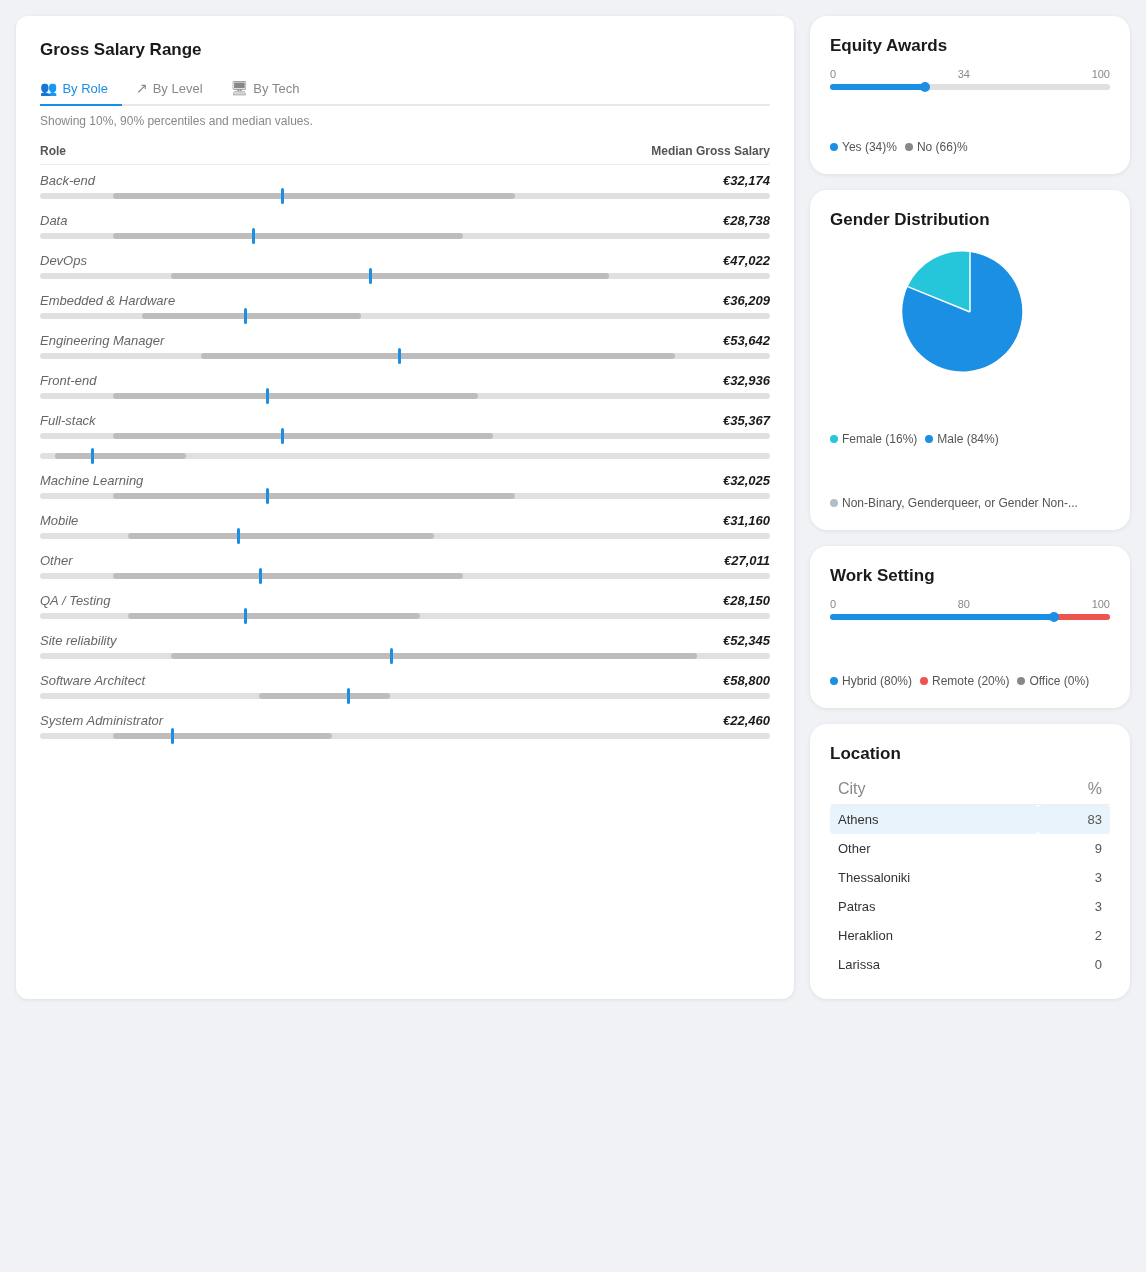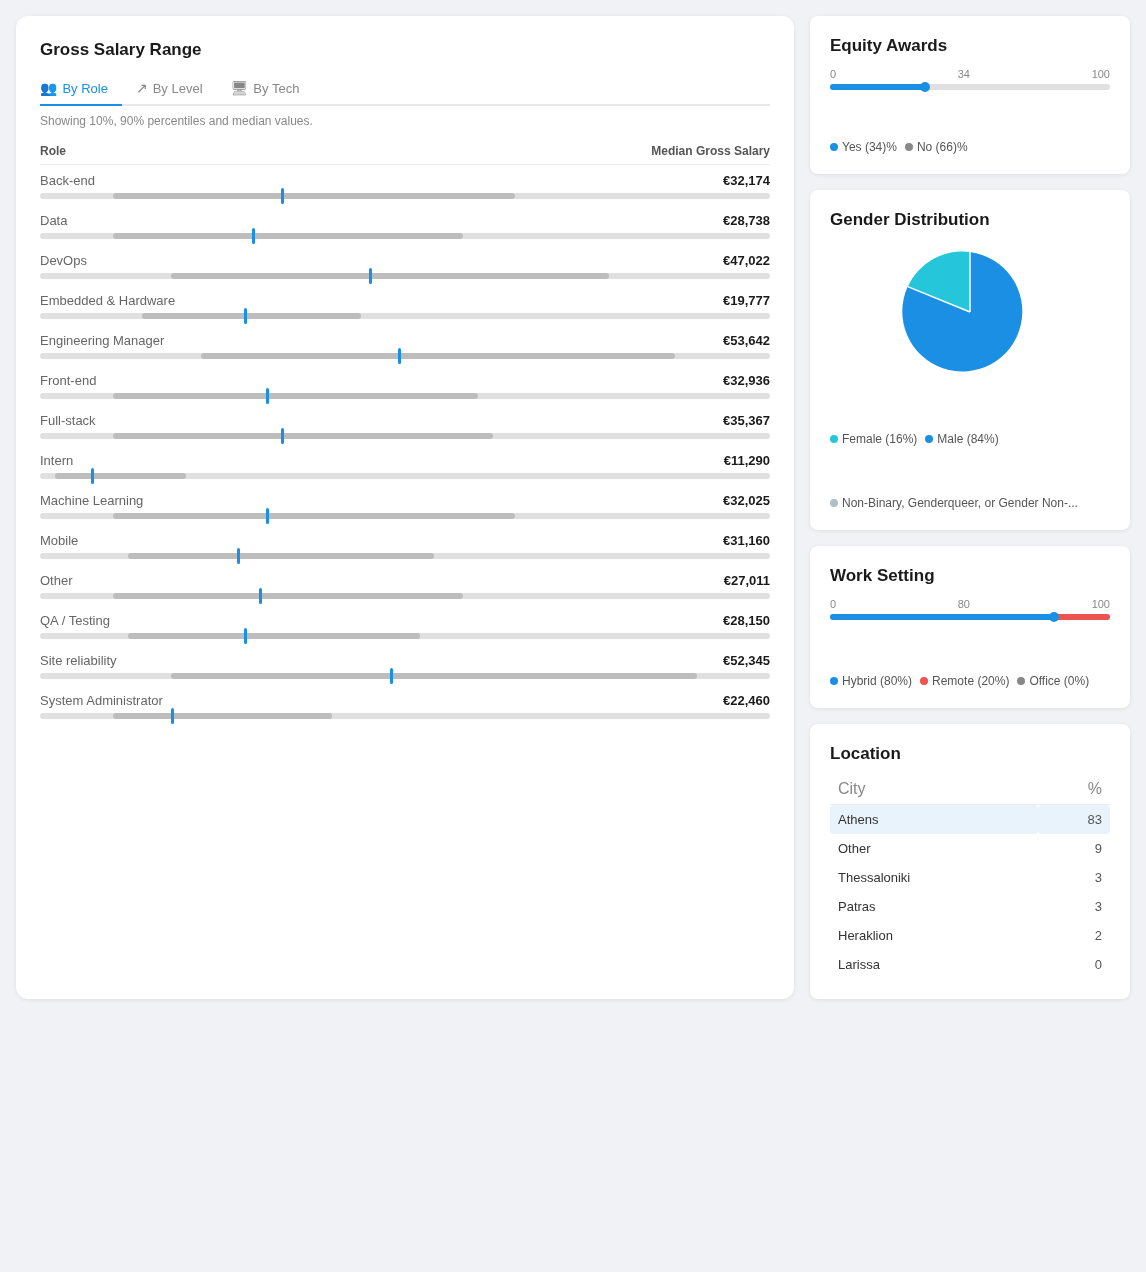--- a/index.html
+++ b/index.html
@@ -23,21 +23,21 @@
       box-shadow: 0 1px 4px rgba(0,0,0,0.08);
     }
     .right-panel {
       display: flex;
       flex-direction: column;
       gap: 16px;
       width: 320px;
     }
     .card {
       background: #fff;
-      border-radius: 8px;
+      border-radius: 17px;
       padding: 20px;
       box-shadow: 0 1px 4px rgba(0,0,0,0.08);
     }
     h2 { font-size: 17px; font-weight: 600; margin-bottom: 12px; color: #1a1a1a; }
     
     .tabs { display: flex; gap: 0; margin-bottom: 8px; border-bottom: 2px solid #e8e8e8; }
     .tab {
       display: flex; align-items: center; gap: 5px;
       padding: 8px 14px 8px 0;
       font-size: 13px;
@@ -55,20 +55,21 @@
       font-size: 12px; font-weight: 600; color: #555;
       padding-bottom: 6px;
       border-bottom: 1px solid #eee;
       margin-bottom: 8px;
       align-items: center;
     }
     .salary-row { margin-bottom: 14px; }
     .salary-role-line {
       display: flex; justify-content: space-between; align-items: flex-start;
       margin-bottom: 5px;
+      font-style: italic;
     }
     .role-name { font-size: 13px; color: #666; }
     .salary-value { font-size: 13px; font-weight: 600; color: #1a1a1a; }
     .bar-track {
       position: relative;
       height: 6px;
       background: #e0e0e0;
       border-radius: 3px;
       width: 100%;
     }
@@ -175,21 +176,21 @@
       <span class="salary-value">€47,022</span>
     </div>
     <div class="bar-track">
       <div class="bar-fill" style="left:18%;width:60%;"></div>
       <div class="bar-median" style="left:45%;"></div>
     </div>
   </div>
         <div class="salary-row">
     <div class="salary-role-line">
       <span class="role-name">Embedded &amp; Hardware</span>
-      <span class="salary-value">€19,777</span>
+      <span class="salary-value">€36,209</span>
     </div>
     <div class="bar-track">
       <div class="bar-fill" style="left:14%;width:30%;"></div>
       <div class="bar-median" style="left:28%;"></div>
     </div>
   </div>
         <div class="salary-row">
     <div class="salary-role-line">
       <span class="role-name">Engineering Manager</span>
       <span class="salary-value">€53,642</span>
@@ -213,24 +214,20 @@
     <div class="salary-role-line">
       <span class="role-name">Full-stack</span>
       <span class="salary-value">€35,367</span>
     </div>
     <div class="bar-track">
       <div class="bar-fill" style="left:10%;width:52%;"></div>
       <div class="bar-median" style="left:33%;"></div>
     </div>
   </div>
         <div class="salary-row">
-    <div class="salary-role-line">
-      <span class="role-name">Intern</span>
-      <span class="salary-value">€11,290</span>
-    </div>
     <div class="bar-track">
       <div class="bar-fill" style="left:2%;width:18%;"></div>
       <div class="bar-median" style="left:7%;"></div>
     </div>
   </div>
         <div class="salary-row">
     <div class="salary-role-line">
       <span class="role-name">Machine Learning</span>
       <span class="salary-value">€32,025</span>
     </div>
@@ -270,20 +267,30 @@
     </div>
   </div>
         <div class="salary-row">
     <div class="salary-role-line">
       <span class="role-name">Site reliability</span>
       <span class="salary-value">€52,345</span>
     </div>
     <div class="bar-track">
       <div class="bar-fill" style="left:18%;width:72%;"></div>
       <div class="bar-median" style="left:48%;"></div>
+    </div>
+  </div>
+        <div class="salary-row">
+    <div class="salary-role-line">
+      <span class="role-name">Software Architect</span>
+      <span class="salary-value">€58,800</span>
+    </div>
+    <div class="bar-track">
+      <div class="bar-fill" style="left:30%;width:18%;"></div>
+      <div class="bar-median" style="left:42%;"></div>
     </div>
   </div>
         <div class="salary-row">
     <div class="salary-role-line">
       <span class="role-name">System Administrator</span>
       <span class="salary-value">€22,460</span>
     </div>
     <div class="bar-track">
       <div class="bar-fill" style="left:10%;width:30%;"></div>
       <div class="bar-median" style="left:18%;"></div>

